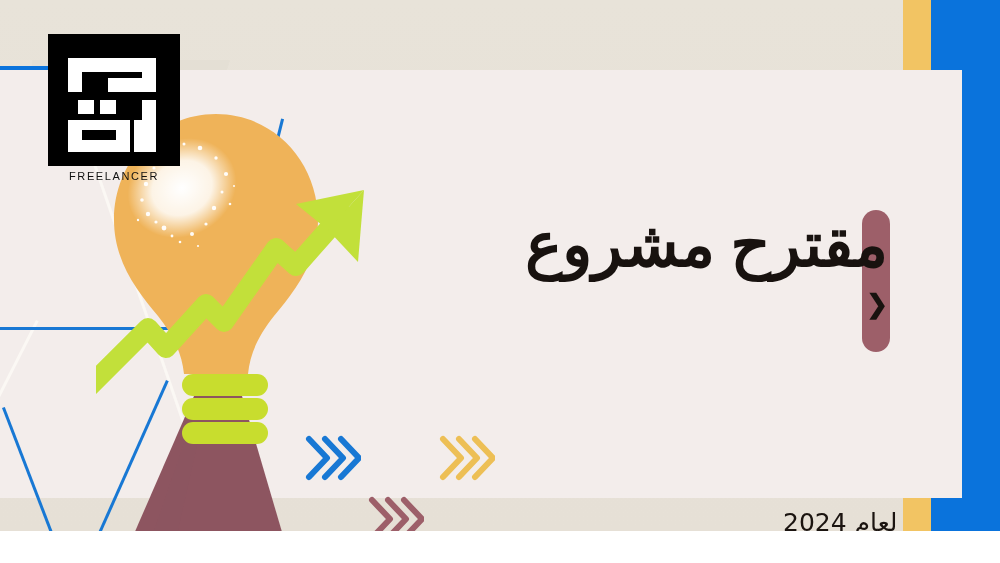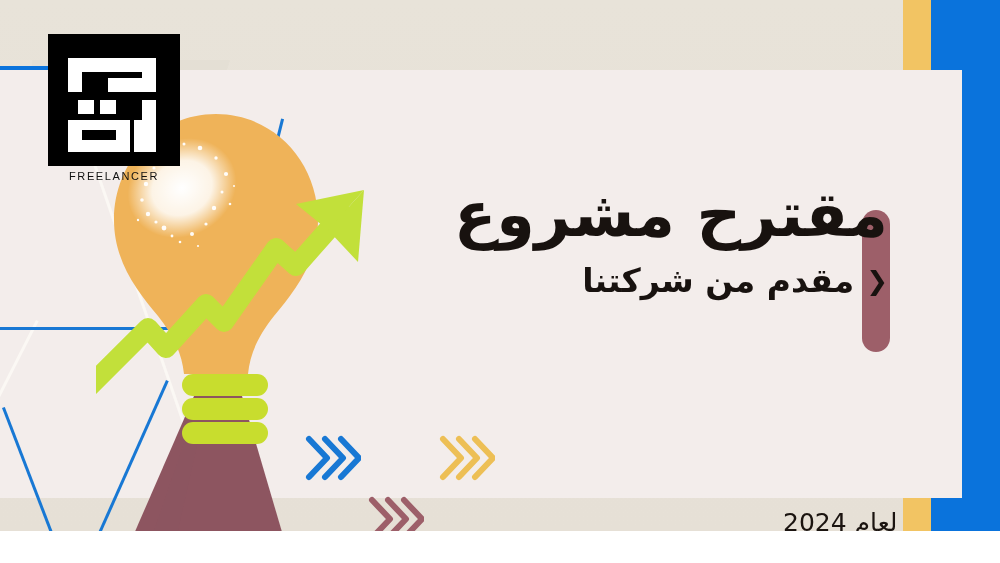--- a/index.html
+++ b/index.html
@@ -151,24 +151,25 @@
   
   .chev-group { position: absolute; z-index: 25; }
   .chev-blue  { left: 303px; top: 433px; }
   .chev-amber { left: 437px; top: 433px; }
   .chev-mauve { left: 366px; top: 494px; }
 
   
   .text-block {
     position: absolute;
     right: 112px;
-    top: 182px;
+    top: 213px;
     text-align: right;
     direction: rtl;
     z-index: 30;
+    font-family: Liberation Serif, serif;
   }
   .title {
     font-size: 62px;
     font-weight: 700;
     color: #18120f;
     line-height: 1.05;
     letter-spacing: 0px;
     white-space: nowrap;
   }
   .subtitle-row {
@@ -350,19 +351,18 @@
     </div>
     <div class="logo-word">FREELANCER</div>
   </div>
 
   <div class="accent-bar"></div>
 
   <div class="text-block">
     <div class="title">مقترح مشروع</div>
     <div class="subtitle-row">
       <span class="sub-chevron">❮</span>
-      <span class="subtitle">مقدم من شركتنا</span>
     </div>
   </div>
 
   <div class="year">لعام 2024</div>
 
 </div>
 
 </body></html>

